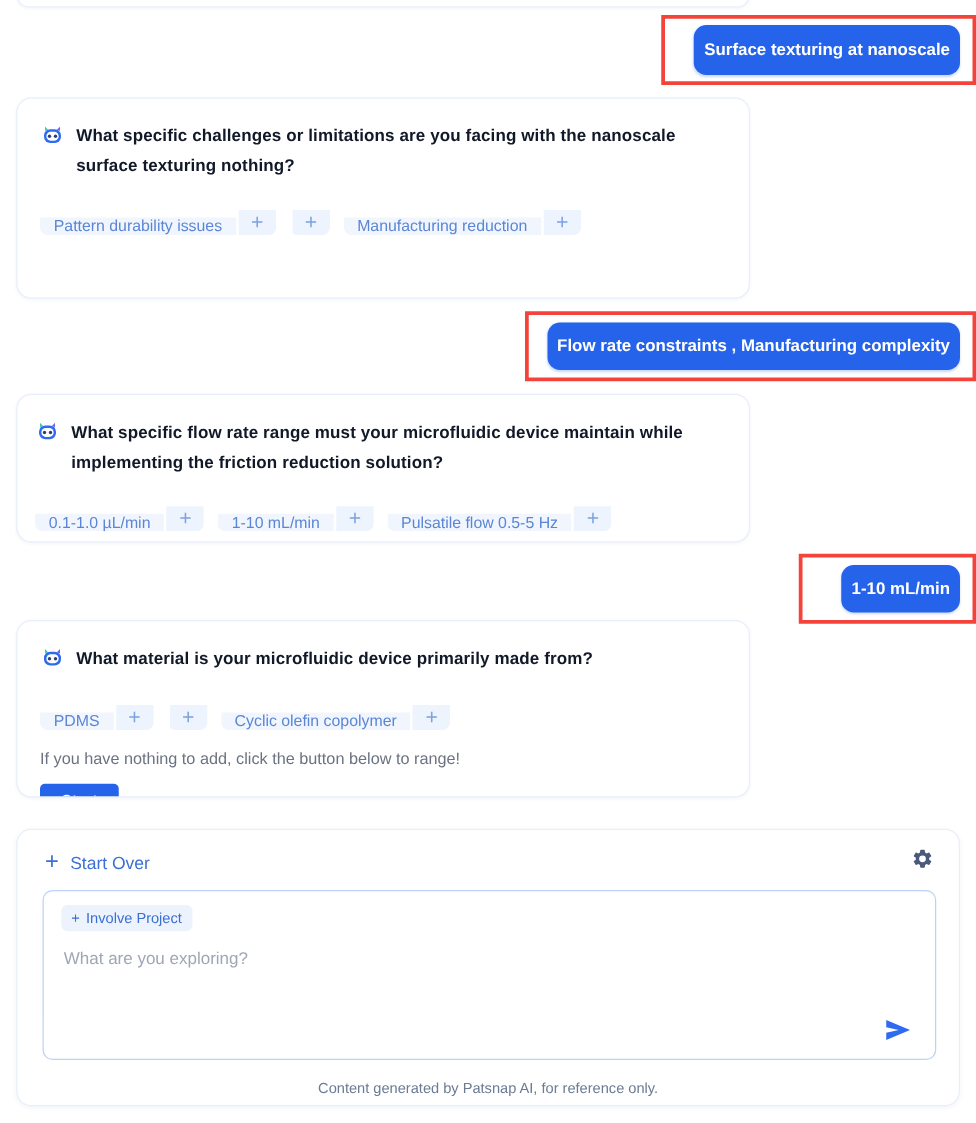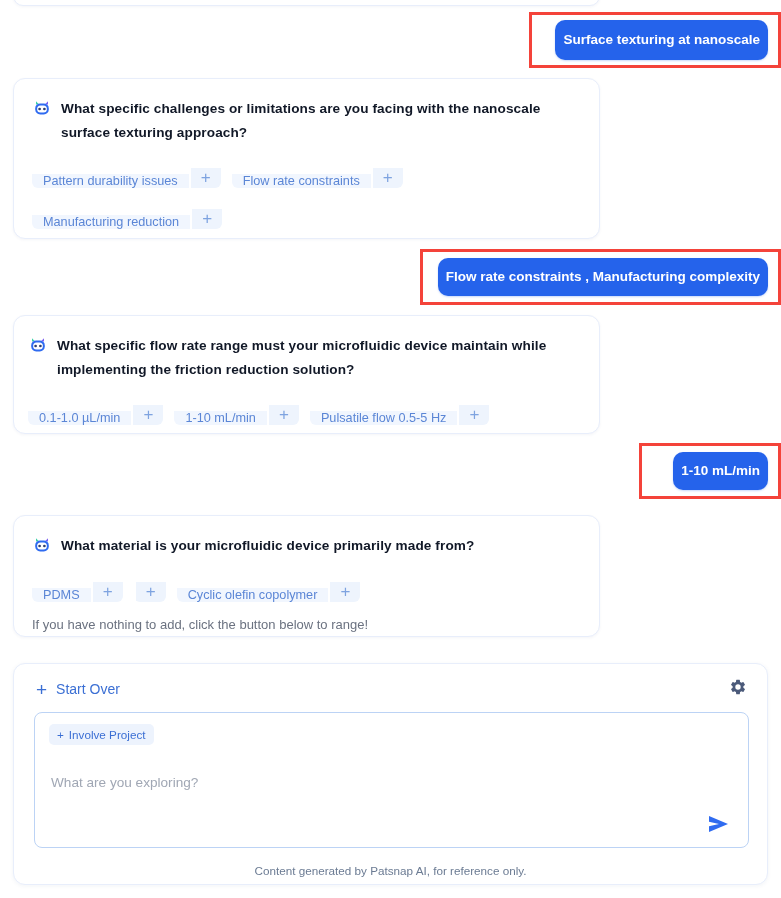--- a/index.html
+++ b/index.html
@@ -144,21 +144,21 @@
     display: inline-flex; align-items: center; gap: 5px;
     margin: 11px 0 0 14px;
     background: #edf3fd;
     color: #3b6fd4;
     font-size: 11.7px;
     border-radius: 5px;
     padding: 4px 9px 4px 8px;
     cursor: pointer;
   }
   .placeholder {
-    margin: 30px 0 0 16px;
+    margin: 14px 0 0 16px;
     color: #a0a7b4;
     font-size: 13.6px;
   }
   .send-btn {
     position: absolute; right: 16px; bottom: 12px;
     cursor: pointer; line-height: 0;
   }
   .footnote {
     position: absolute;
     left: 0; top: 200px;
@@ -185,29 +185,28 @@
       <span class="bot-ico">
         <svg width="20" height="20" viewBox="0 0 20 20">
           <path d="M4 3.2 L4 6.5 L6.6 6.0 Z" fill="#35d0a5"></path>
           <path d="M16 3.2 L16 6.5 L13.4 6.0 Z" fill="#7b5cf0"></path>
           <rect x="3.2" y="5.4" width="13.6" height="11" rx="5" fill="#2f6bf0"></rect>
           <rect x="5.1" y="7.4" width="9.8" height="7.1" rx="3.5" fill="#ffffff"></rect>
           <circle cx="7.6" cy="11" r="1.35" fill="#2f3e6e"></circle>
           <circle cx="12.4" cy="11" r="1.35" fill="#2f3e6e"></circle>
         </svg>
       </span>
-      <div class="q-text">What specific challenges or limitations are you facing with the nanoscale surface texturing approach?</div>
+      <div class="q-text">What specific challenges or limitations are you facing with the nanoscale surface texturing nothing?</div>
     </div>
     <div class="chips">
       <div class="chip">
         <span class="chip-label">Pattern durability issues</span>
         <span class="chip-plus">+</span>
       </div>
       <div class="chip">
-        <span class="chip-label">Flow rate constraints</span>
         <span class="chip-plus">+</span>
       </div>
       <div class="chip">
         <span class="chip-label">Manufacturing reduction</span>
         <span class="chip-plus">+</span>
       </div>
     </div>
   </div>
 
   <div class="user-row" style="left:0;top:258px;width:768px;height:38px;">
@@ -243,21 +242,21 @@
         <span class="chip-plus">+</span>
       </div>
     </div>
   </div>
 
   <div class="user-row" style="left:0;top:452px;width:768px;height:38px;">
     <div class="user-bubble" style="height:38px;">1-10 mL/min</div>
   </div>
   <div class="redbox" style="left:639px;top:443px;width:142px;height:56px;"></div>
 
-  <div class="qcard" style="top:515px;height:122px;padding-bottom:0;">
+  <div class="qcard" style="top:496px;height:142px;padding-bottom:0;">
     <div class="q-head">
       <span class="bot-ico">
         <svg width="20" height="20" viewBox="0 0 20 20">
           <path d="M4 3.2 L4 6.5 L6.6 6.0 Z" fill="#35d0a5"></path>
           <path d="M16 3.2 L16 6.5 L13.4 6.0 Z" fill="#7b5cf0"></path>
           <rect x="3.2" y="5.4" width="13.6" height="11" rx="5" fill="#2f6bf0"></rect>
           <rect x="5.1" y="7.4" width="9.8" height="7.1" rx="3.5" fill="#ffffff"></rect>
           <circle cx="7.6" cy="11" r="1.35" fill="#2f3e6e"></circle>
           <circle cx="12.4" cy="11" r="1.35" fill="#2f3e6e"></circle>
         </svg>

